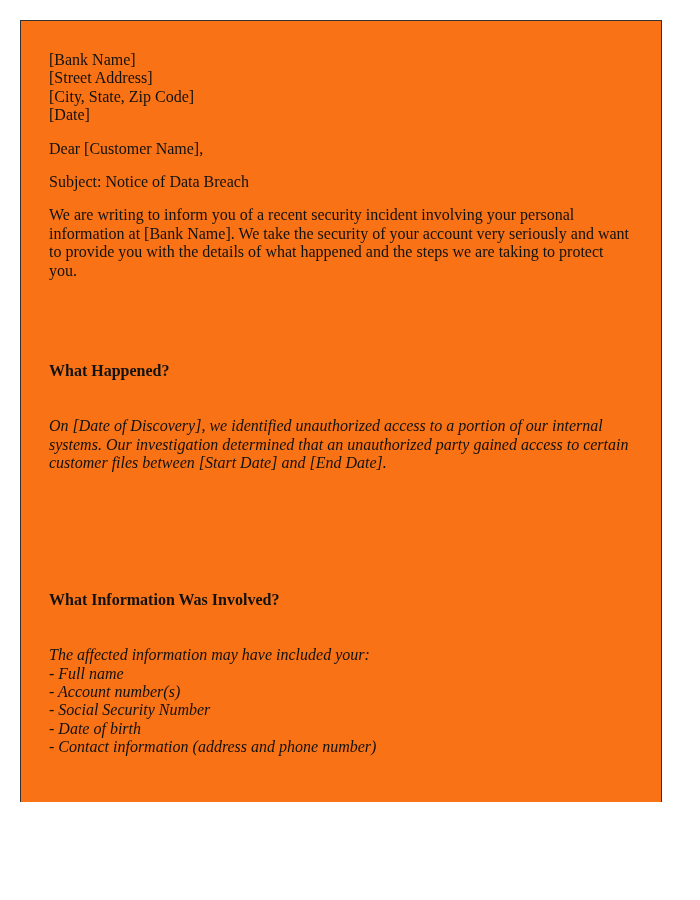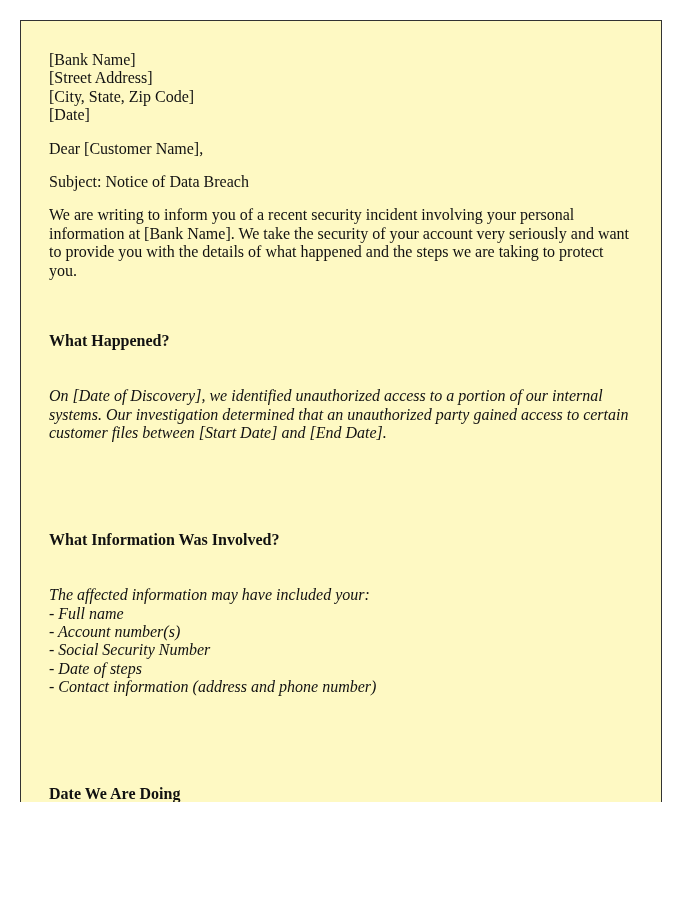--- a/index.html
+++ b/index.html
@@ -17,35 +17,36 @@
   }
   .letter-box {
     position: absolute;
     left: 20px;
     top: 20px;
     width: 642px;
     height: 782px;
     box-sizing: border-box;
     border: 1px solid #333333;
     border-bottom: none;
-    background: #fef9c3;
+    background: #f97316;
     overflow: hidden;
     padding: 30px 12px 0 28px;
   }
   .block {
     margin: 0 0 15px 0;
     font-size: 16px;
     line-height: 18.4px;
     white-space: pre;
   }
   .section-heading {
     font-weight: bold;
     font-size: 16px;
     line-height: 18.4px;
     white-space: pre;
+    margin-top: 30px;
   }
   .section-body {
     font-size: 16px;
     line-height: 18.4px;
     white-space: pre;
     font-style: italic;
   }
 </style>
 </head>
 <body>
@@ -72,21 +73,21 @@
 systems. Our investigation determined that an unauthorized party gained access to certain
 customer files between [Start Date] and [End Date].</div>
   </div>
 
   <div class="block">
     <div class="section-heading">What Information Was Involved?</div>
     <div class="section-body">The affected information may have included your:
 - Full name
 - Account number(s)
 - Social Security Number
-- Date of steps
+- Date of birth
 - Contact information (address and phone number)</div>
   </div>
 
   <div class="block">
     <div class="section-heading">Date We Are Doing</div>
     
   </div>
 
 </div>
 

